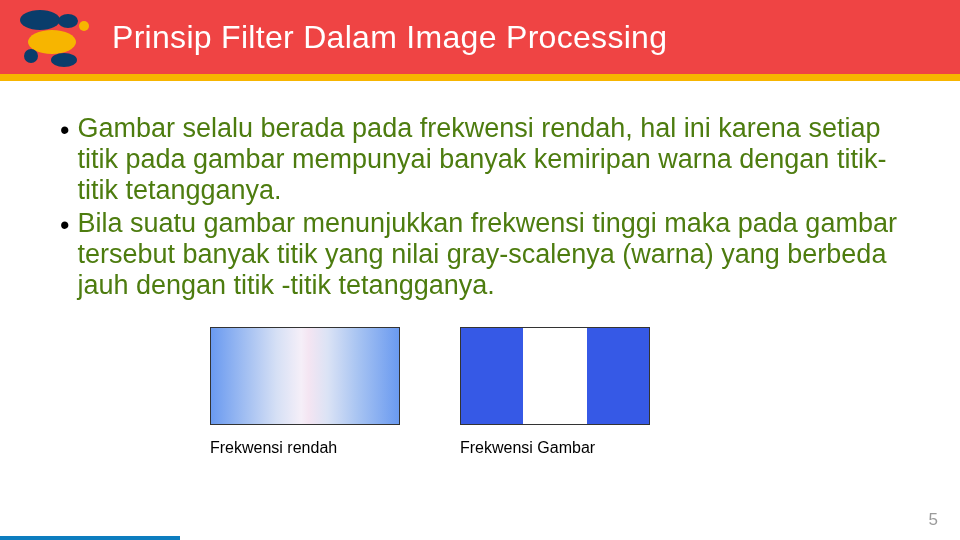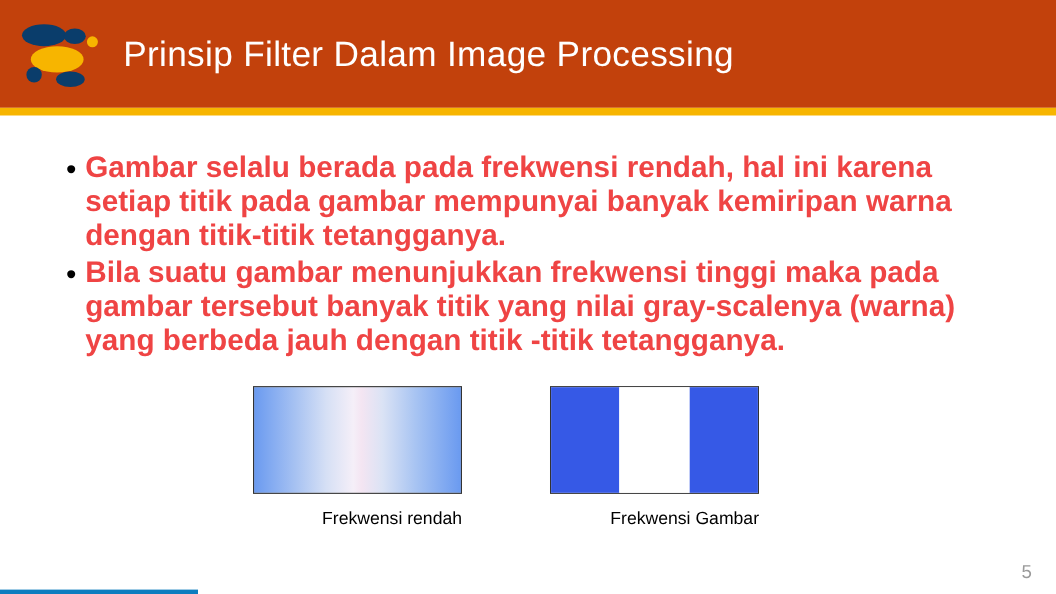--- a/index.html
+++ b/index.html
@@ -5,22 +5,22 @@
   * { margin: 0; padding: 0; box-sizing: border-box; }
   body {
     width: 960px;
     height: 540px;
     font-family: "Segoe UI", Arial, sans-serif;
     background: #ffffff;
     position: relative;
     overflow: hidden;
   }
   .header {
-    background: #c2410c;
-    height: 98px;
+    background: #ef4444;
+    height: 74px;
     display: flex;
     align-items: center;
     padding-left: 18px;
   }
   .logo {
     width: 78px;
     height: 62px;
     position: relative;
     flex-shrink: 0;
   }
@@ -44,35 +44,34 @@
   }
   .bullet-dot {
     font-size: 27px;
     color: #000;
     margin-right: 8px;
     line-height: 1.2;
     padding-top: 1px;
   }
   .bullet-text {
     font-size: 27px;
-    color: #ef4444;
+    color: #4d7c0f;
     line-height: 1.15;
-    font-weight: 700;
+    font-weight: 400;
   }
   .figures {
     display: flex;
     gap: 60px;
     margin-top: 26px;
     margin-left: 150px;
   }
   .figure {
     display: flex;
     flex-direction: column;
-    align-items: flex-end;
-    margin-left: 20px;
+    align-items: flex-start;
   }
   .img-box {
     border: 1px solid #333;
     width: 190px;
     height: 98px;
   }
   .gradient-box {
     background: linear-gradient(to right,
       #6a9af0 0%, #a7c2f2 20%, #d6e0f5 35%,
       #f5eff8 48%, #f4e5f2 52%, #dbe3f5 62%,

